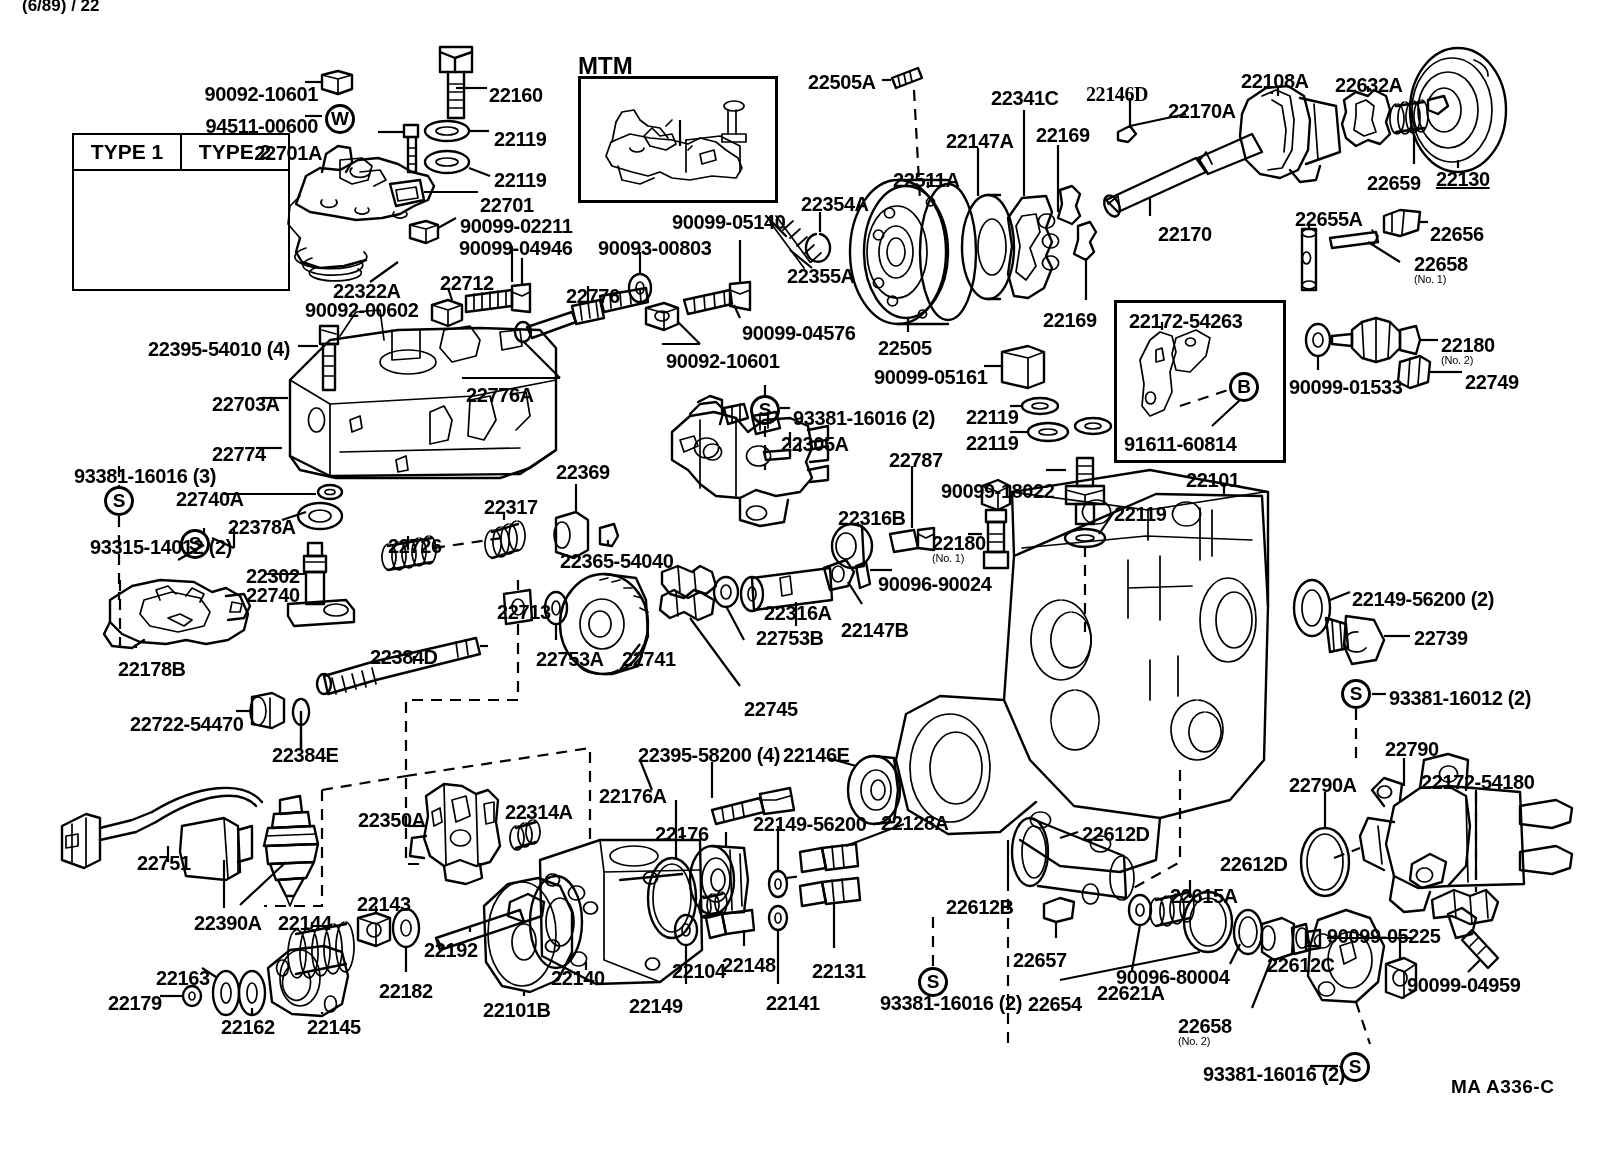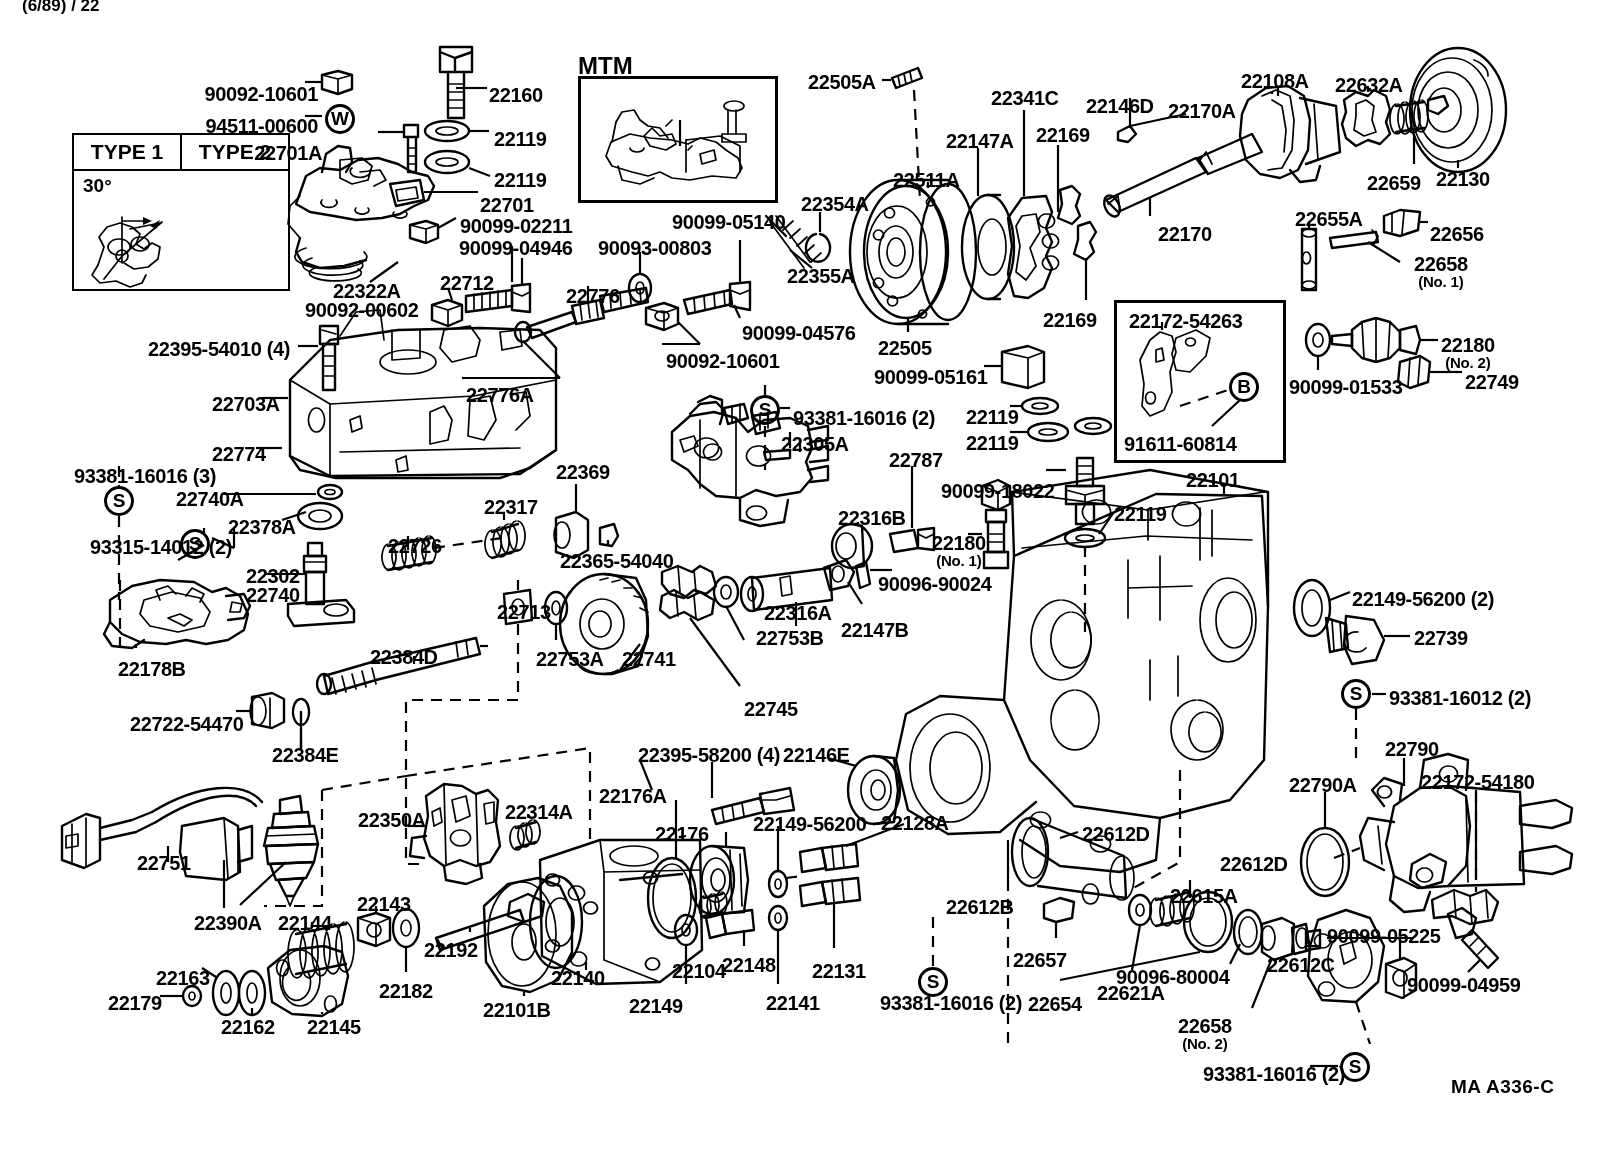--- a/index.html
+++ b/index.html
@@ -2,21 +2,21 @@
 <html><head>
 <meta charset="utf-8">
 <title>Parts Diagram</title>
 <style>
   html,body{margin:0;padding:0;background:#fff;}
   body{width:1608px;height:1152px;position:relative;overflow:hidden;
        font-family:"Liberation Sans","DejaVu Sans",sans-serif;color:#000;}
   #sheet{position:absolute;left:0;top:0;width:1608px;height:1152px;}
   .lbl{position:absolute;font-weight:bold;font-size:20px;line-height:1.02;
        white-space:nowrap;letter-spacing:-0.4px;}
-  .lbl .sub{display:block;font-size:15px;letter-spacing:-0.2px;font-weight:bold;text-align:center;}
+  .lbl .sub{display:block;font-size:11px;letter-spacing:-0.2px;font-weight:normal;}
   .lbl.r{transform:translateX(-100%);}
   .ttl{position:absolute;font-weight:bold;font-size:24px;}
   .box{position:absolute;border:3px solid #000;box-sizing:border-box;}
   .tbl{position:absolute;border:2.5px solid #000;box-sizing:border-box;display:flex;flex-direction:column;}
   .tbl .hrow{display:flex;border-bottom:2.5px solid #000;height:34px;}
   .tbl .brow{display:flex;flex:1;}
   .tbl .cl{flex:1;display:flex;align-items:center;justify-content:center;
            font-weight:bold;font-size:21px;}
   .tbl .cl+.cl{border-left:2.5px solid #000;}
   .tbl .bcl{flex:1;position:relative;}
@@ -40,36 +40,20 @@
 <div id="sheet">
 
   <div class="hdr" style="left:22px;top:-4px;">(6/89)        / 22</div>
 
   <div class="tbl" style="left:72px;top:133px;width:218px;height:158px;">
     <div class="hrow">
       <div class="cl">TYPE 1</div>
       <div class="cl">TYPE 2</div>
     </div>
     <div class="brow">
-      <div class="bcl">
-        <div class="ang">30°</div>
-        <svg width="109" height="124" viewBox="0 0 109 124">
-          <path class="art t" d="M24 94 L30 76 L25 66 L33 56 L46 52 L58 56 L66 63 L62 73 L70 78 L78 72 L86 76 L84 88 L74 96 L60 98 L50 92"></path>
-          <path class="art t" d="M45 68 a11 8 0 1 0 0.2 0 Z"></path>
-          <path class="art t" d="M66 66 a9 7 0 1 0 0.2 0 Z"></path>
-          <path class="art t" d="M24 94 L18 104 L26 112 L42 110 L56 116 L68 112 L72 104"></path>
-          <circle class="art t" cx="48" cy="85" r="6"></circle>
-          <path class="art t" d="M48 46 L48 92"></path>
-          <path class="art t" d="M30 108 L48 85 L88 51"></path>
-          <path class="art f" d="M86 49 L76 55 L82 58 Z"></path>
-          <path class="art t" d="M48 50 L70 50"></path>
-          <path class="art f" d="M69 46 L78 50 L69 54 Z"></path>
-          <path class="art t" d="M56 58 L86 52"></path>
-        </svg>
-      </div>
     </div>
   </div>
 
   <div class="ttl" style="left:578px;top:52px;">MTM</div>
   <div class="box" style="left:578px;top:76px;width:200px;height:127px;"></div>
 
   <div class="box" style="left:1114px;top:300px;width:172px;height:163px;"></div>
   <div class="scirc" style="left:1229px;top:372px;">B</div>
 
   <div class="scirc" style="left:104px;top:486px;">S</div>
@@ -955,27 +939,27 @@
       <div class="lbl" style="left: 744px; top: 699px;"><span>22745</span></div>
       <div class="lbl" style="left: 808px; top: 72px;"><span>22505A</span></div>
       <div class="lbl" style="left: 801px; top: 194px;"><span>22354A</span></div>
       <div class="lbl" style="left: 893px; top: 170px;"><span>22511A</span></div>
       <div class="lbl" style="left: 787px; top: 266px;"><span>22355A</span></div>
       <div class="lbl" style="left: 878px; top: 338px; text-align: center;"><span>22505</span></div>
       <div class="lbl" style="left: 946px; top: 131px;"><span>22147A</span></div>
       <div class="lbl" style="left: 991px; top: 88px;"><span>22341C</span></div>
       <div class="lbl" style="left: 1036px; top: 125px;"><span>22169</span></div>
       <div class="lbl" style="left: 1043px; top: 310px;"><span>22169</span></div>
-      <div class="lbl" style="left: 1086px; top: 96px;"><span>22146D</span></div>
+      <div class="lbl" style="left: 1086px; top: 84px; font-family: Liberation Serif, serif;"><span>22146D</span></div>
       <div class="lbl" style="left: 1168px; top: 101px;"><span>22170A</span></div>
       <div class="lbl" style="left: 1158px; top: 224px;"><span>22170</span></div>
       <div class="lbl" style="left: 1241px; top: 71px;"><span>22108A</span></div>
       <div class="lbl" style="left: 1335px; top: 75px;"><span>22632A</span></div>
       <div class="lbl" style="left: 1367px; top: 173px;"><span>22659</span></div>
-      <div class="lbl" style="left: 1436px; top: 169px;"><span>22130</span></div>
+      <div class="lbl" style="left: 1436px; top: 169px; text-decoration: underline;"><span>22130</span></div>
       <div class="lbl" style="left: 1295px; top: 209px;"><span>22655A</span></div>
       <div class="lbl" style="left: 1430px; top: 224px;"><span>22656</span></div>
       <div class="lbl" style="left: 1414px; top: 254px;"><span>22658</span><span class="sub">(No. 1)</span></div>
       <div class="lbl" style="left: 1441px; top: 335px;"><span>22180</span><span class="sub">(No. 2)</span></div>
       <div class="lbl" style="left: 1465px; top: 372px;"><span>22749</span></div>
       <div class="lbl" style="left: 1289px; top: 377px;"><span>90099-01533</span></div>
       <div class="lbl" style="left: 1129px; top: 311px;"><span>22172-54263</span></div>
       <div class="lbl" style="left: 1124px; top: 434px;"><span>91611-60814</span></div>
       <div class="lbl" style="left: 874px; top: 367px;"><span>90099-05161</span></div>
       <div class="lbl" style="left: 966px; top: 407px;"><span>22119</span></div>

